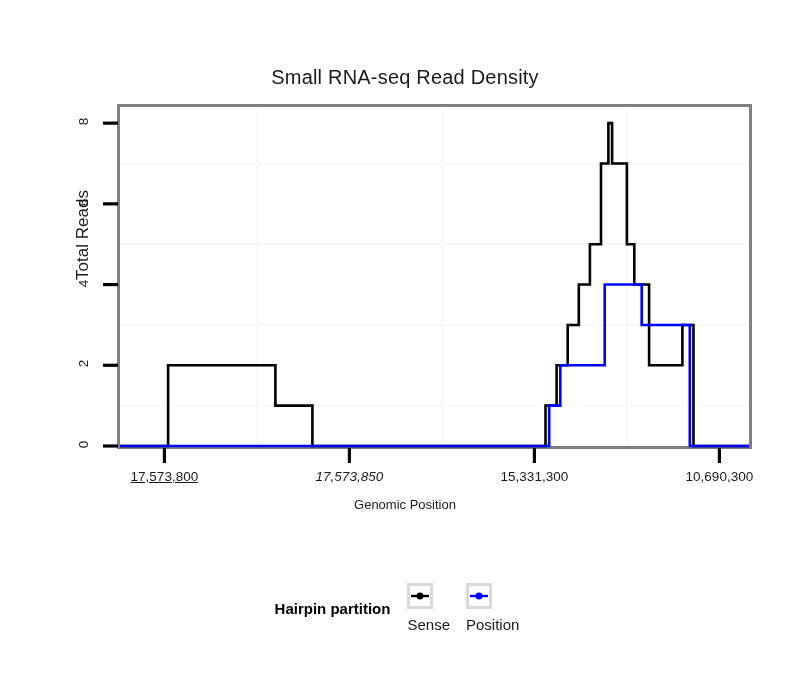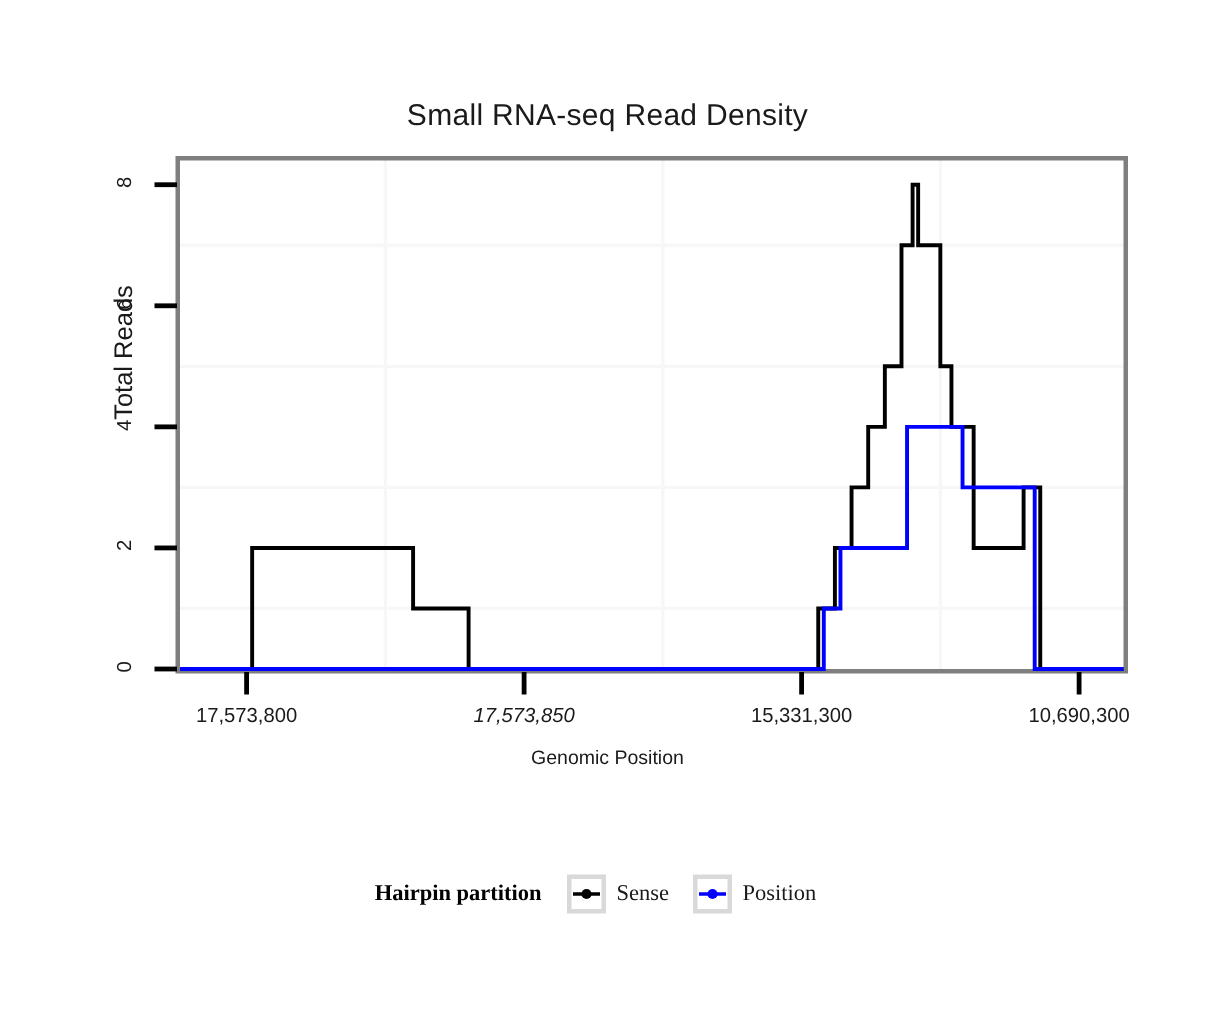--- a/index.html
+++ b/index.html
@@ -68,33 +68,32 @@
   }
   .legend {
     position: absolute;
     left: 0;
     top: 583px;
     width: 810px;
     display: flex;
     align-items: center;
     justify-content: center;
     gap: 0px;
-    font-family: Liberation Serif, serif;
   }
   .legend-title {
     font-size: 15px;
     font-weight: bold;
     color: #000;
     margin-right: 17px;
   }
   .legend-entry {
     display: flex;
-    align-items: center;
     gap: 7px;
     margin-right: 16px;
+    flex-direction: column;
   }
   .legend-key {
     width: 26px;
     height: 26px;
     border: 3px solid #d9d9d9;
     background: #ffffff;
     display: flex;
     align-items: center;
     justify-content: center;
     box-sizing: border-box;
@@ -132,21 +131,21 @@
         <line y1="365.2857142857143" y2="365.2857142857143" x1="103" x2="118" stroke="#000" stroke-width="3.2"></line>
         <line y1="284.57142857142856" y2="284.57142857142856" x1="103" x2="118" stroke="#000" stroke-width="3.2"></line>
         <line y1="203.85714285714286" y2="203.85714285714286" x1="103" x2="118" stroke="#000" stroke-width="3.2"></line>
         <line y1="123.14285714285717" y2="123.14285714285717" x1="103" x2="118" stroke="#000" stroke-width="3.2"></line>
       </g>
     <path id="series-sense" fill="none" stroke="#000000" stroke-width="2.6" stroke-linejoin="miter" stroke-linecap="butt" d="M 120.00 446.00 L 168.10 446.00 L 168.10 365.29 L 238.40 365.29 L 238.40 365.29 L 275.40 365.29 L 275.40 405.64 L 312.40 405.64 L 312.40 446.00 L 545.50 446.00 L 545.50 405.64 L 556.60 405.64 L 556.60 365.29 L 567.70 365.29 L 567.70 324.93 L 578.80 324.93 L 578.80 284.57 L 589.90 284.57 L 589.90 244.21 L 601.00 244.21 L 601.00 163.50 L 608.40 163.50 L 608.40 123.14 L 612.10 123.14 L 612.10 163.50 L 626.90 163.50 L 626.90 244.21 L 634.30 244.21 L 634.30 284.57 L 649.10 284.57 L 649.10 365.29 L 682.40 365.29 L 682.40 324.93 L 693.50 324.93 L 693.50 446.00 L 749.00 446.00 L 749.00 446.00 L 749.00 446.00"></path>
     <path id="series-antisense" fill="none" stroke="#0000ff" stroke-width="2.6" stroke-linejoin="miter" stroke-linecap="butt" d="M 120.00 446.00 L 549.20 446.00 L 549.20 405.64 L 560.30 405.64 L 560.30 365.29 L 604.70 365.29 L 604.70 284.57 L 641.70 284.57 L 641.70 324.93 L 689.80 324.93 L 689.80 446.00 L 749.00 446.00 L 749.00 446.00 L 749.00 446.00"></path>
   </svg>
 
   <div id="xticklabels">
-      <div class="tick-label-x" style="left: 104.4px; top: 469px; width: 120px;">17,573,800</div>
+      <div class="tick-label-x" style="left: 104.4px; top: 469px; width: 120px; text-decoration: underline;">17,573,800</div>
       <div class="tick-label-x" style="left: 289.4px; top: 469px; width: 120px; font-style: italic;">17,573,850</div>
       <div class="tick-label-x" style="left: 474.4px; top: 469px; width: 120px;">15,331,300</div>
       <div class="tick-label-x" style="left: 659.4px; top: 469px; width: 120px;">10,690,300</div>
     </div>
   <div id="yticklabels">
       <div class="tick-label-y" style="left: 72px; top: 437px; width: 22px; text-align: center;">0</div>
       <div class="tick-label-y" style="left: 72px; top: 356.286px; width: 22px; text-align: center;">2</div>
       <div class="tick-label-y" style="left: 72px; top: 275.571px; width: 22px; text-align: center;">4</div>
       <div class="tick-label-y" style="left: 72px; top: 194.857px; width: 22px; text-align: center;">6</div>
       <div class="tick-label-y" style="left: 72px; top: 114.143px; width: 22px; text-align: center;">8</div>

